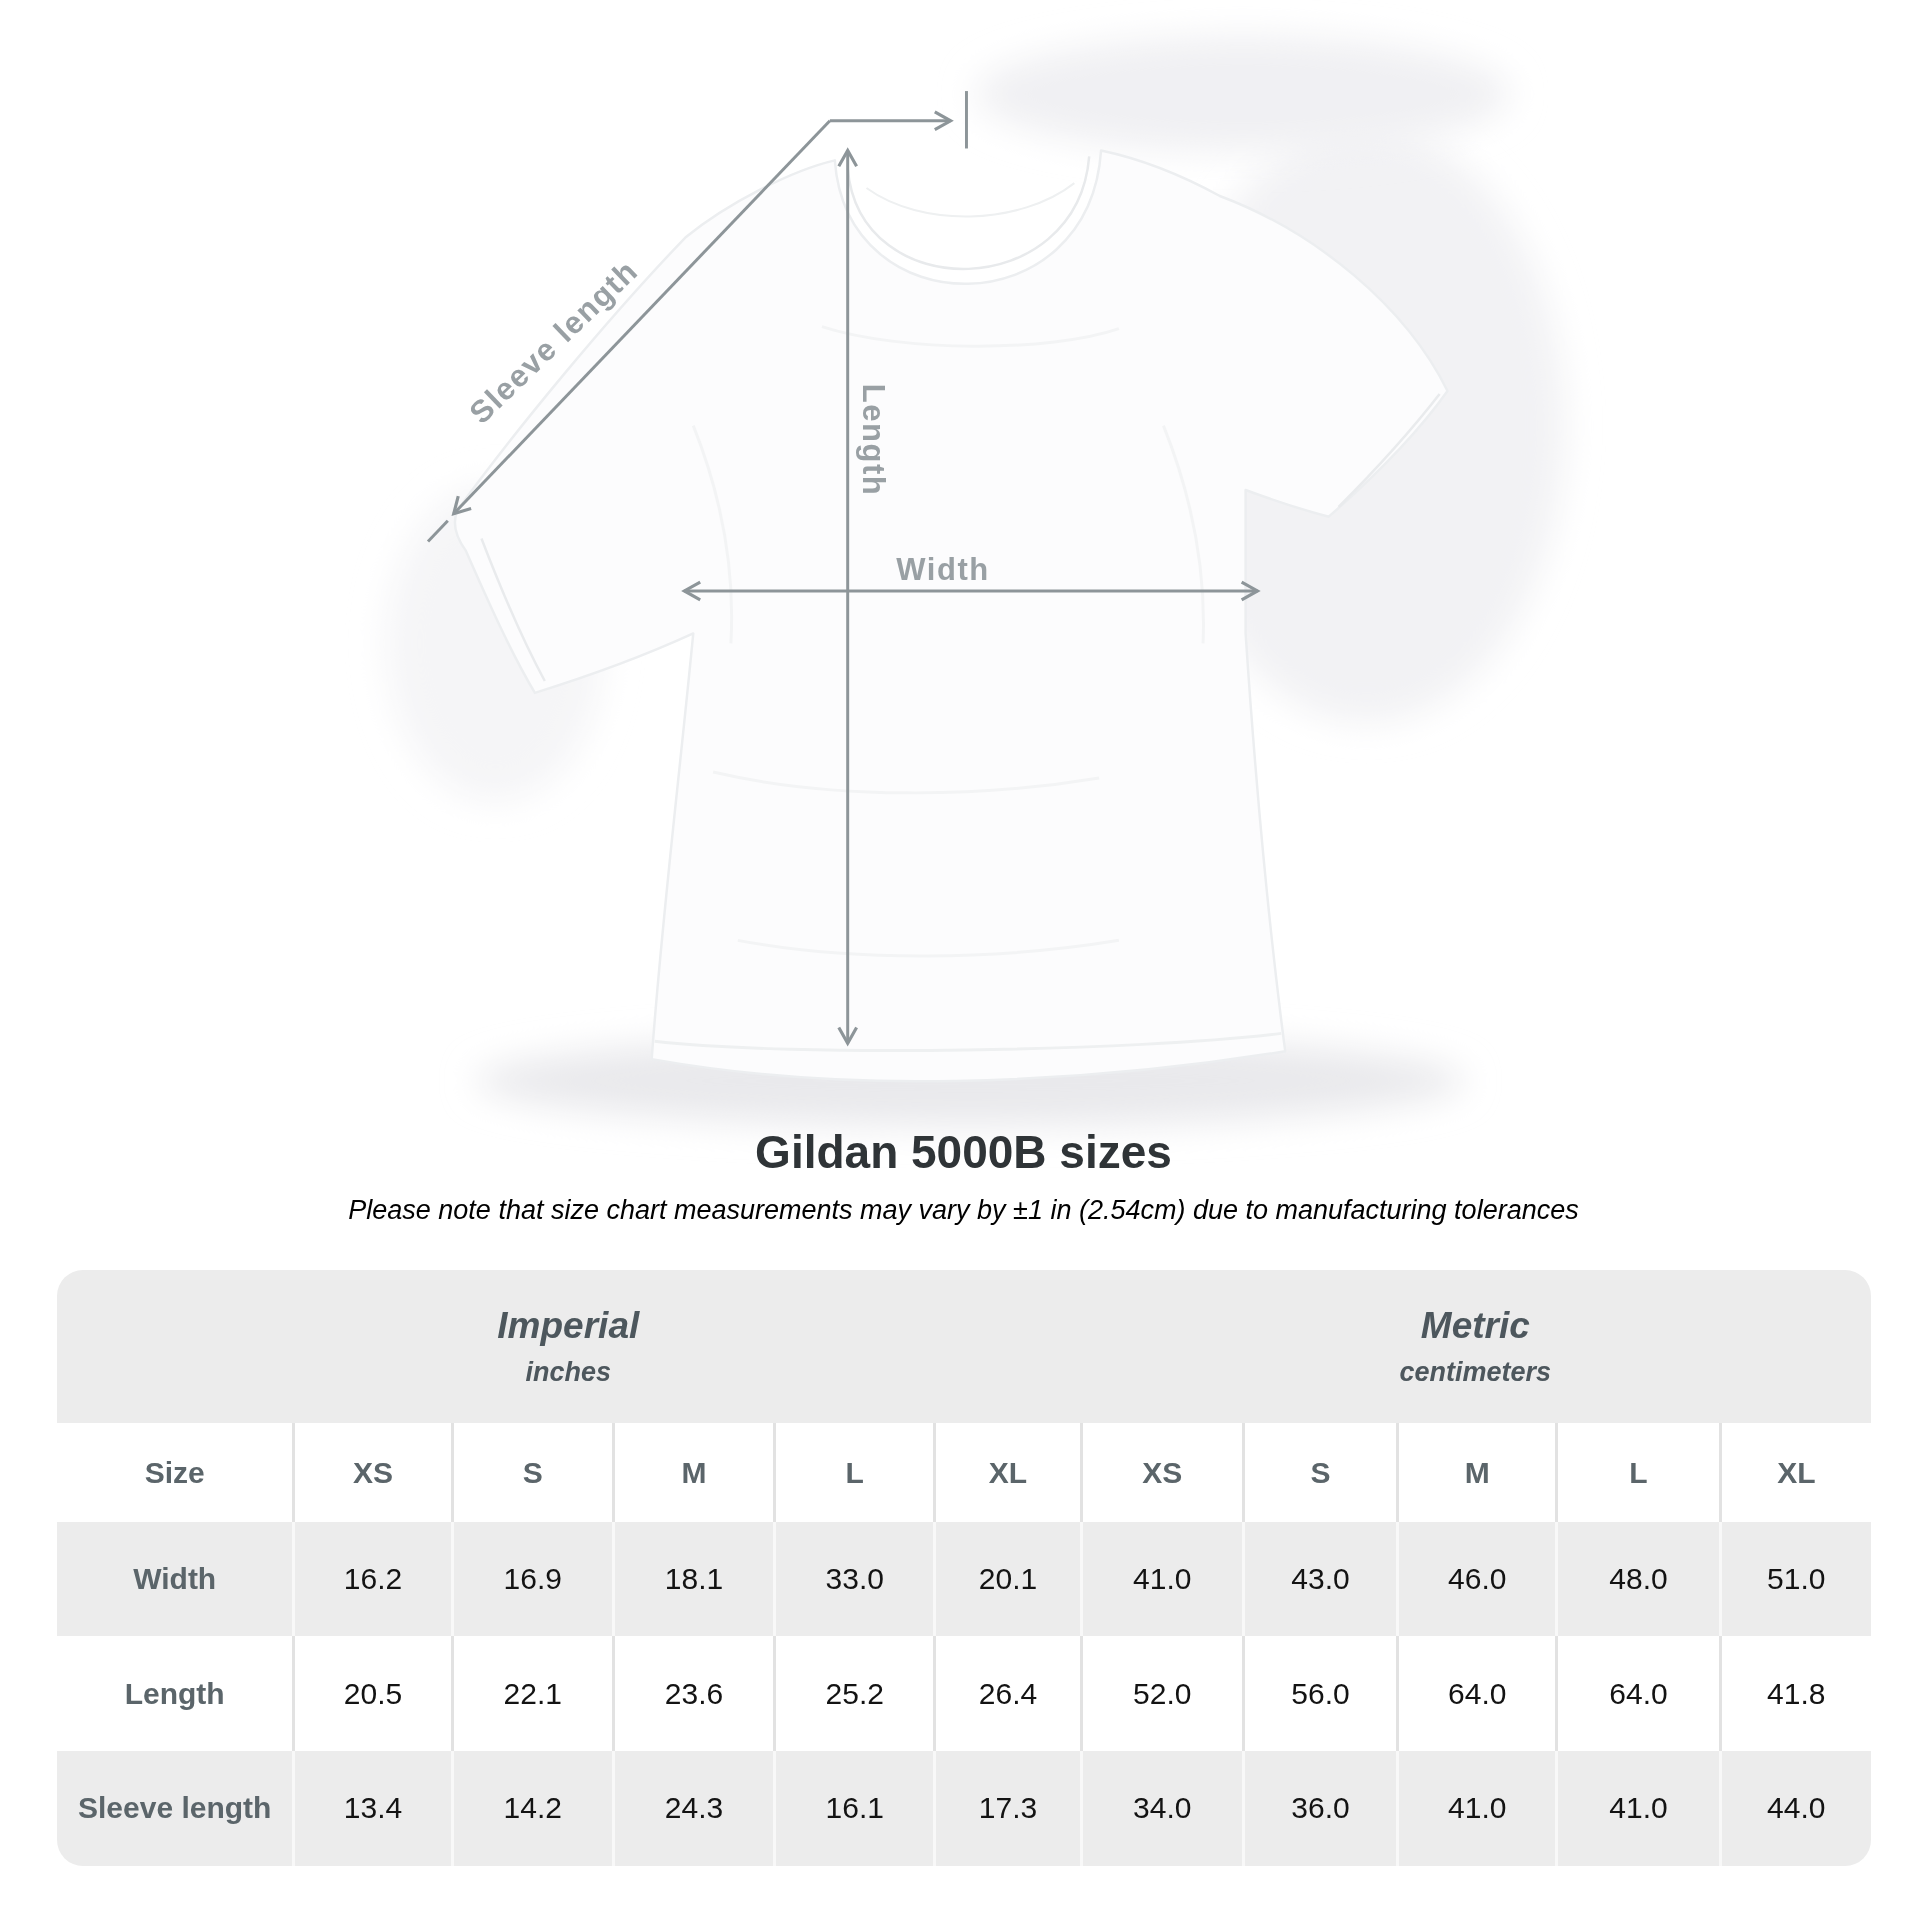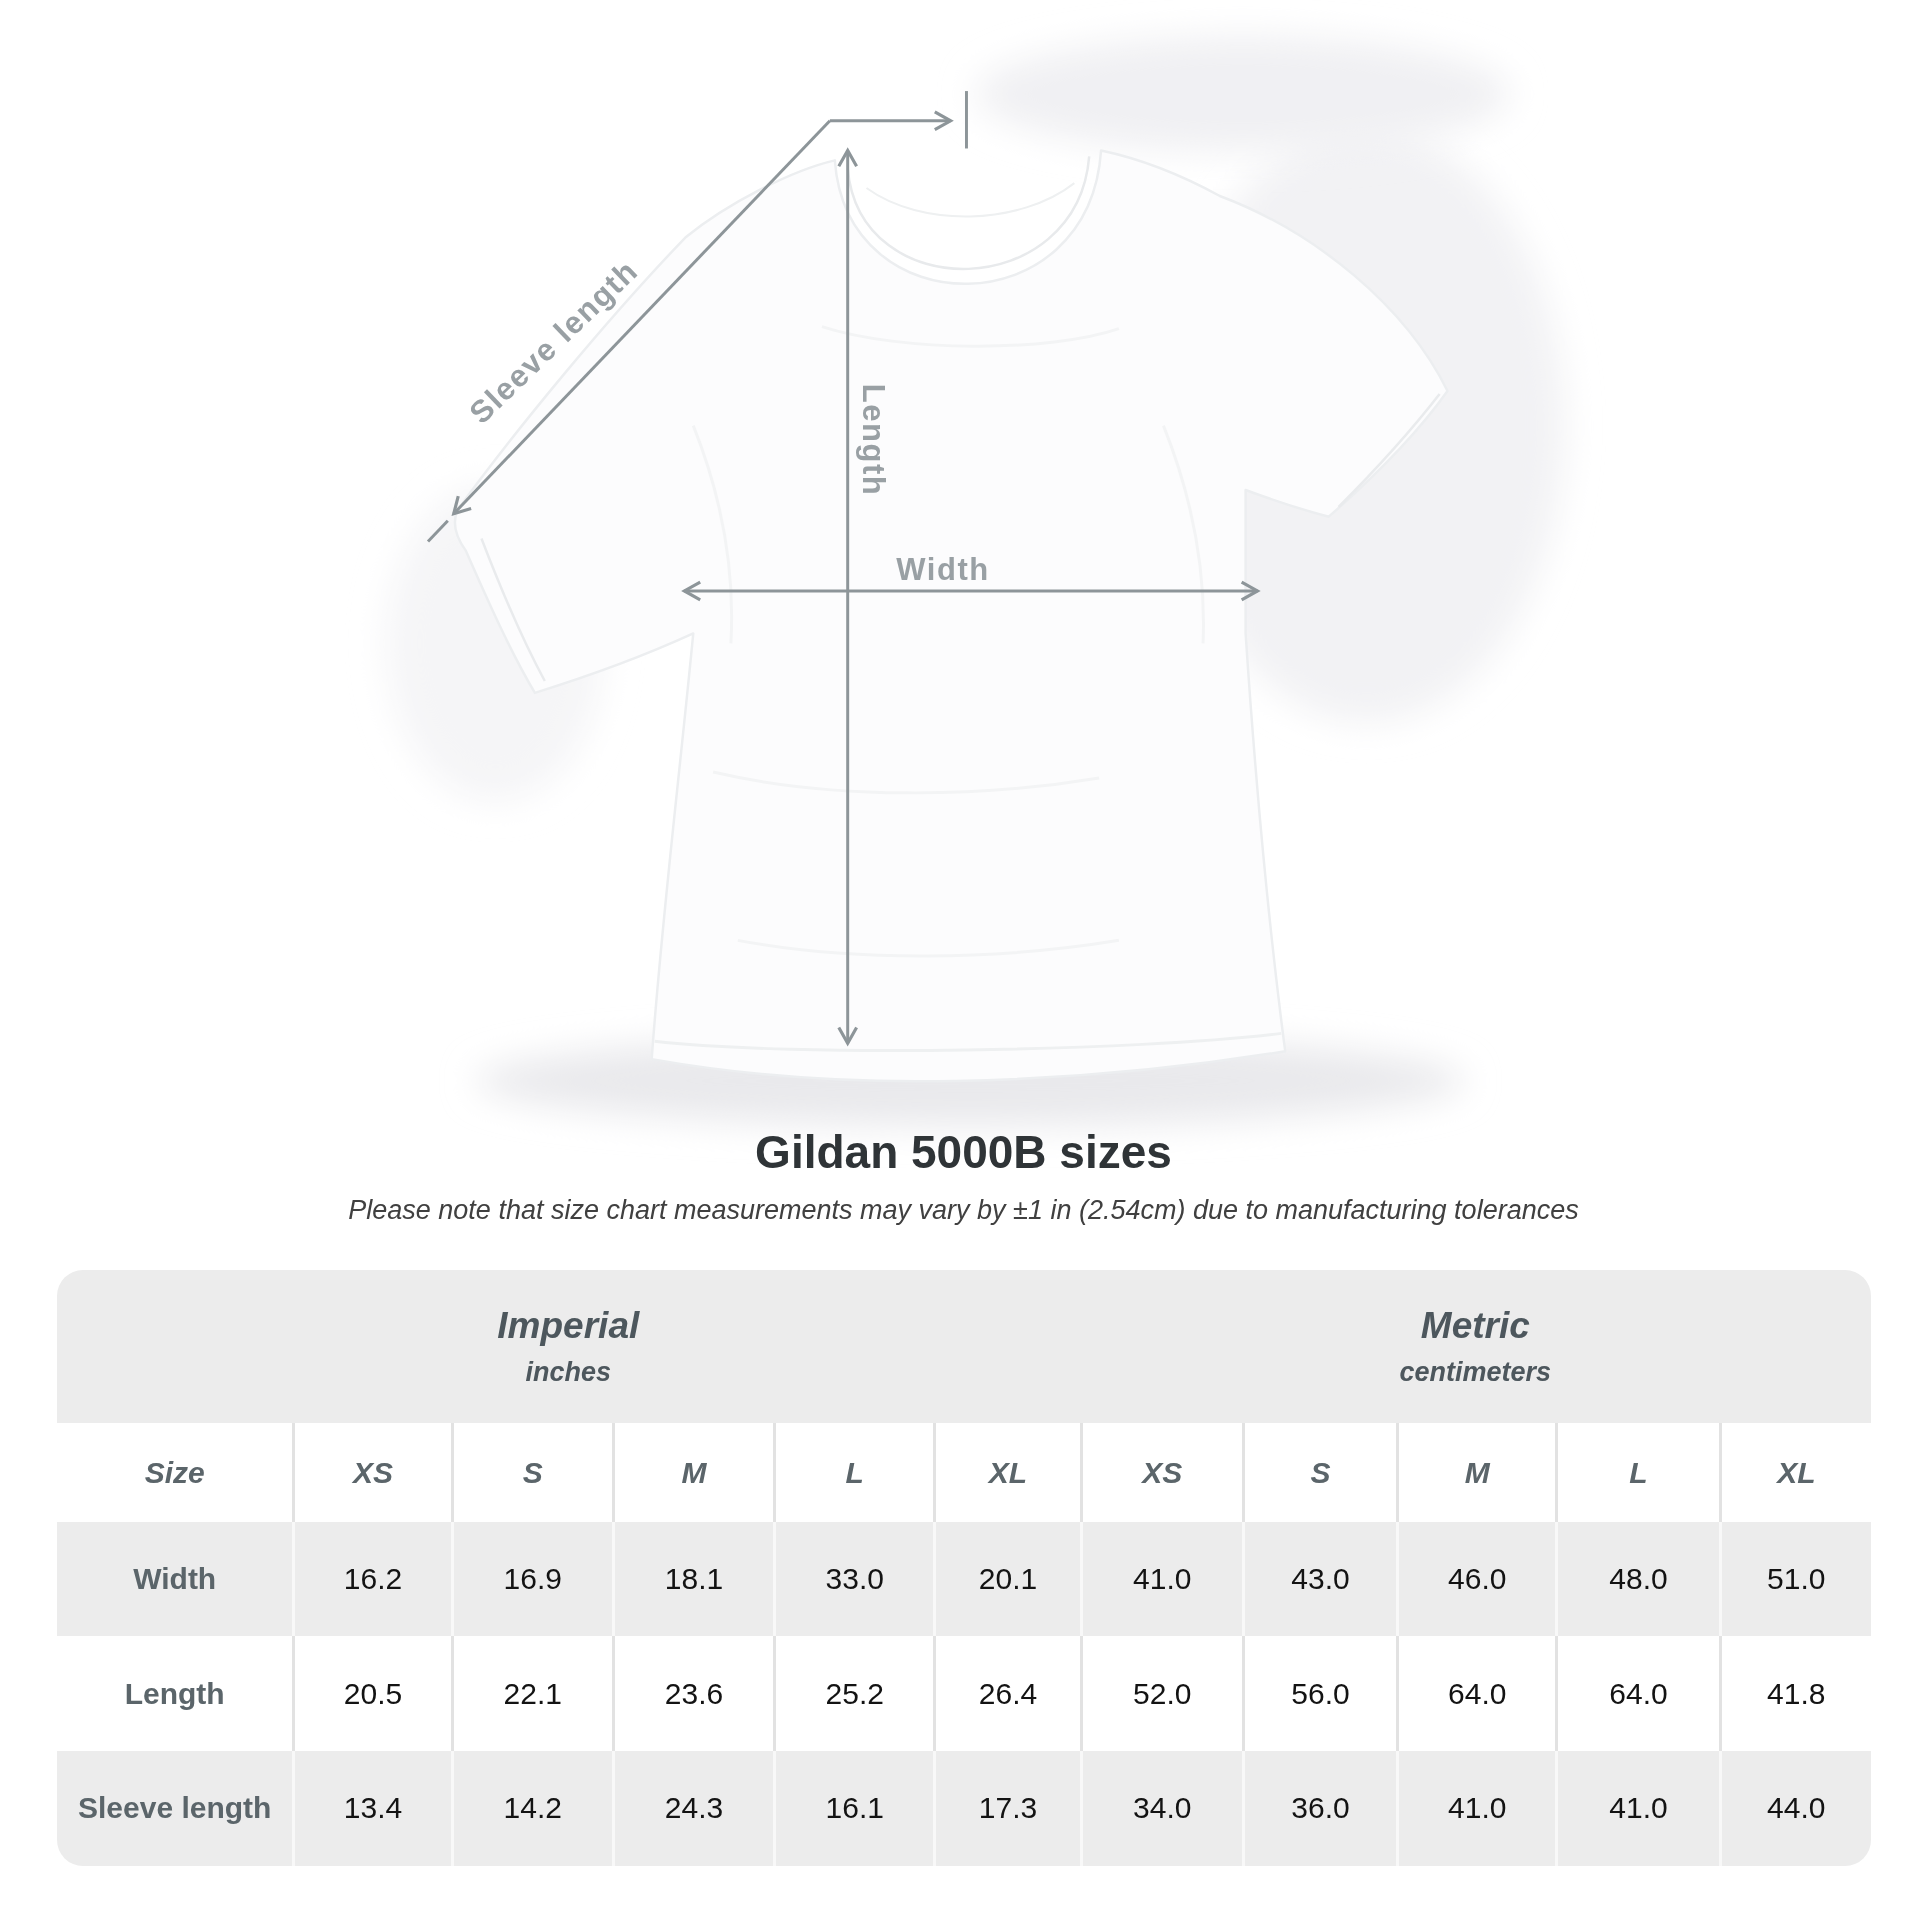--- a/index.html
+++ b/index.html
@@ -16,33 +16,33 @@
   #lbl-sleeve { left:554px; top:342px; transform:translate(-50%,-50%) rotate(-44deg); }
   #lbl-length { left:873px; top:440px; transform:translate(-50%,-50%) rotate(90deg); }
   #lbl-width  { left:943px; top:570px; transform:translate(-50%,-50%); }
 
   .title {
     position:absolute; top:1125px; left:0; width:100%; text-align:center;
     font-size:46px; line-height:55px; font-weight:bold; color:#2f3437;
   }
   .note {
     position:absolute; top:1193px; left:0; width:100%; text-align:center;
-    font-size:27px; line-height:34px; font-style:italic; color:#404040;
+    font-size:27px; line-height:34px; font-style:italic; color:#000000;
   }
 
   .table-wrap {
     position:absolute; left:57px; top:1270px; width:1814px; height:596px;
     border-radius:26px; overflow:hidden;
   }
   table.size-table {
     width:100%; height:100%; border-collapse:separate; border-spacing:0;
     table-layout:fixed; font-family:"Liberation Sans", sans-serif;
   }
   tr.group-row    { height:149px; }
-  tr.head-row     { height:96px;font-style:italic; }
+  tr.head-row     { height:96px; }
   tr.data-row     { height:111px; }
   tr.data-row.last{ height:112px; }
 
   th, td { text-align:center; vertical-align:middle; padding:16px; }
 
   .group-cell { background:#ececec; }
   .group-title { font-size:37px; font-weight:bold; font-style:italic; color:#4d575d; }
   .group-unit  { font-size:27px; font-style:italic; color:#4d575d; margin-top:10px; }
 
   tr.head-row th { background:#ffffff; font-size:30px; font-weight:bold; color:#5b656a; }

